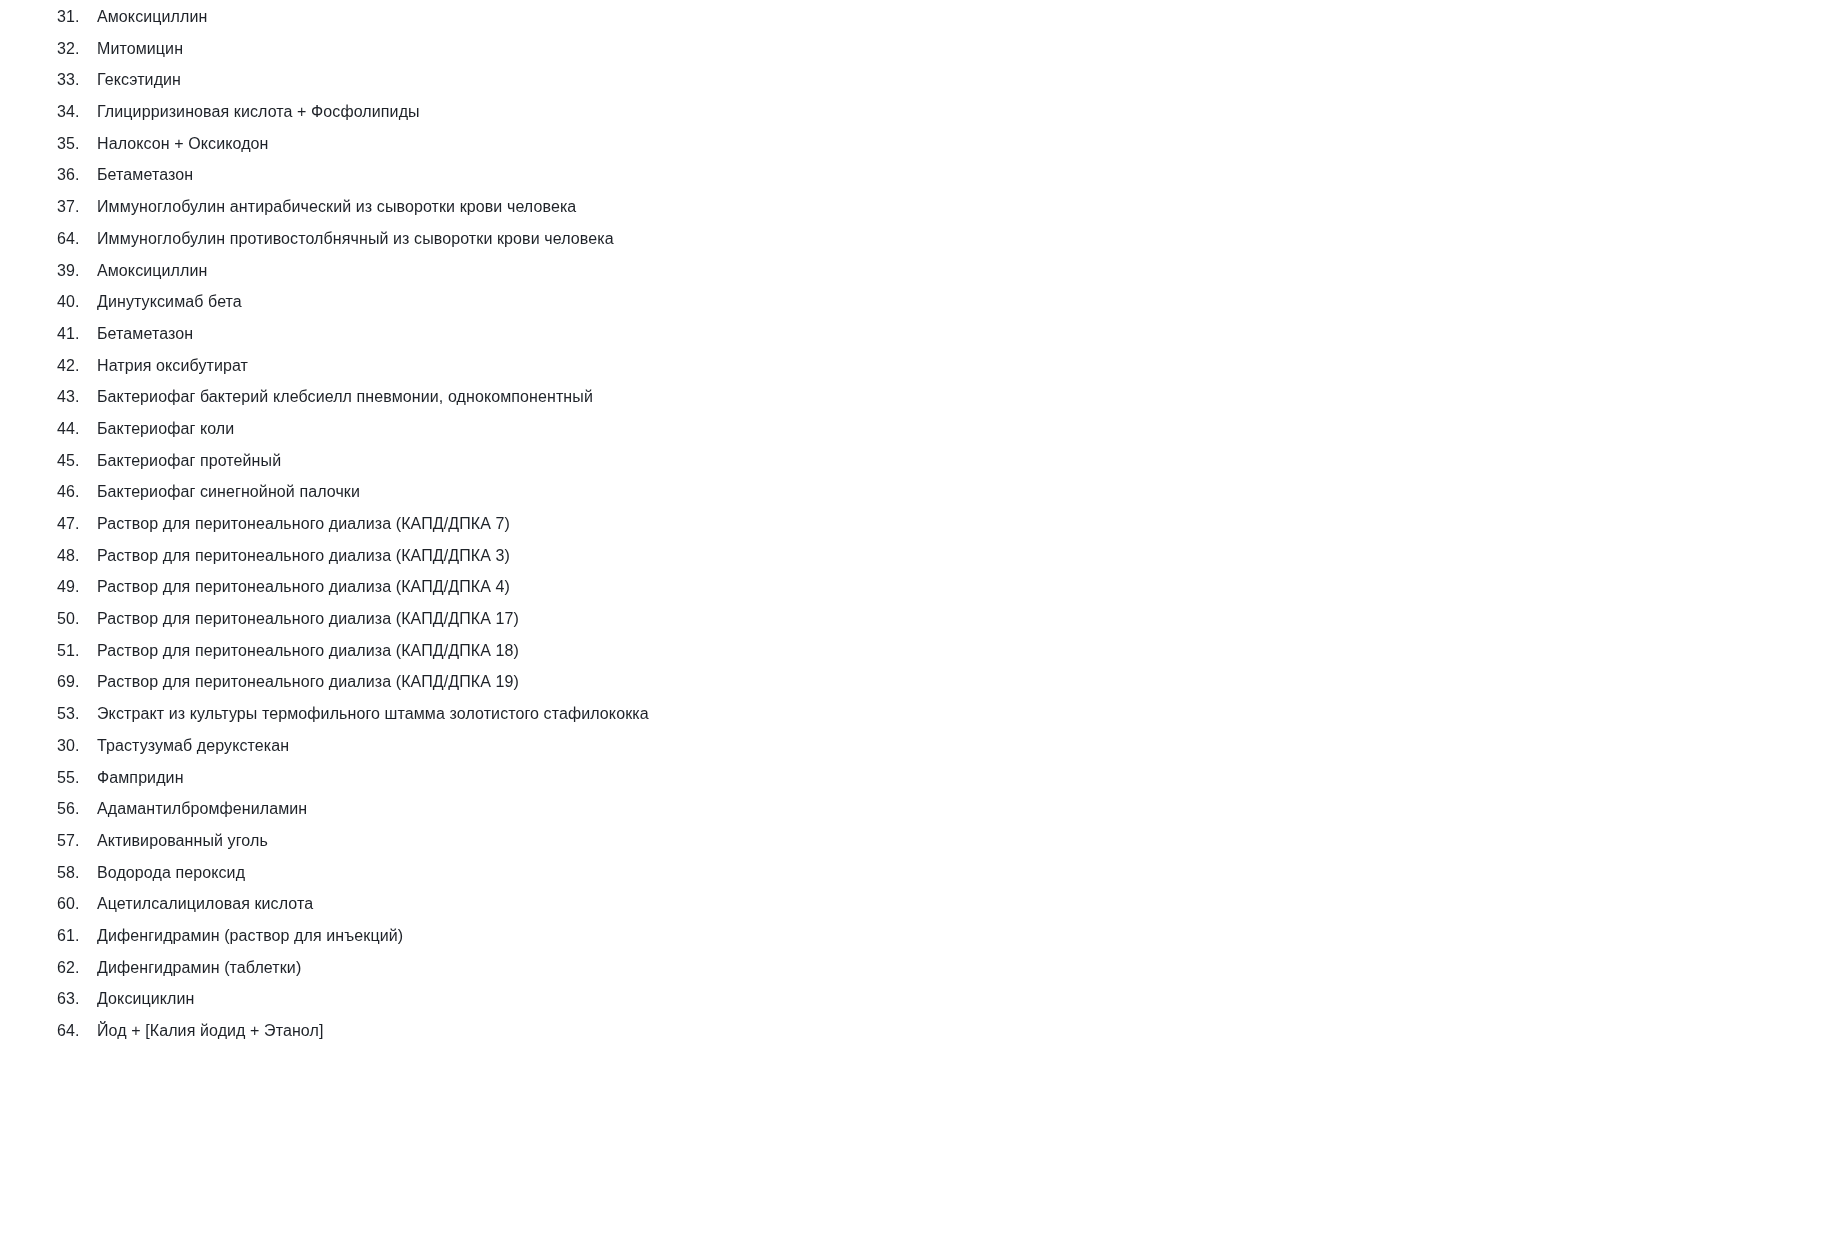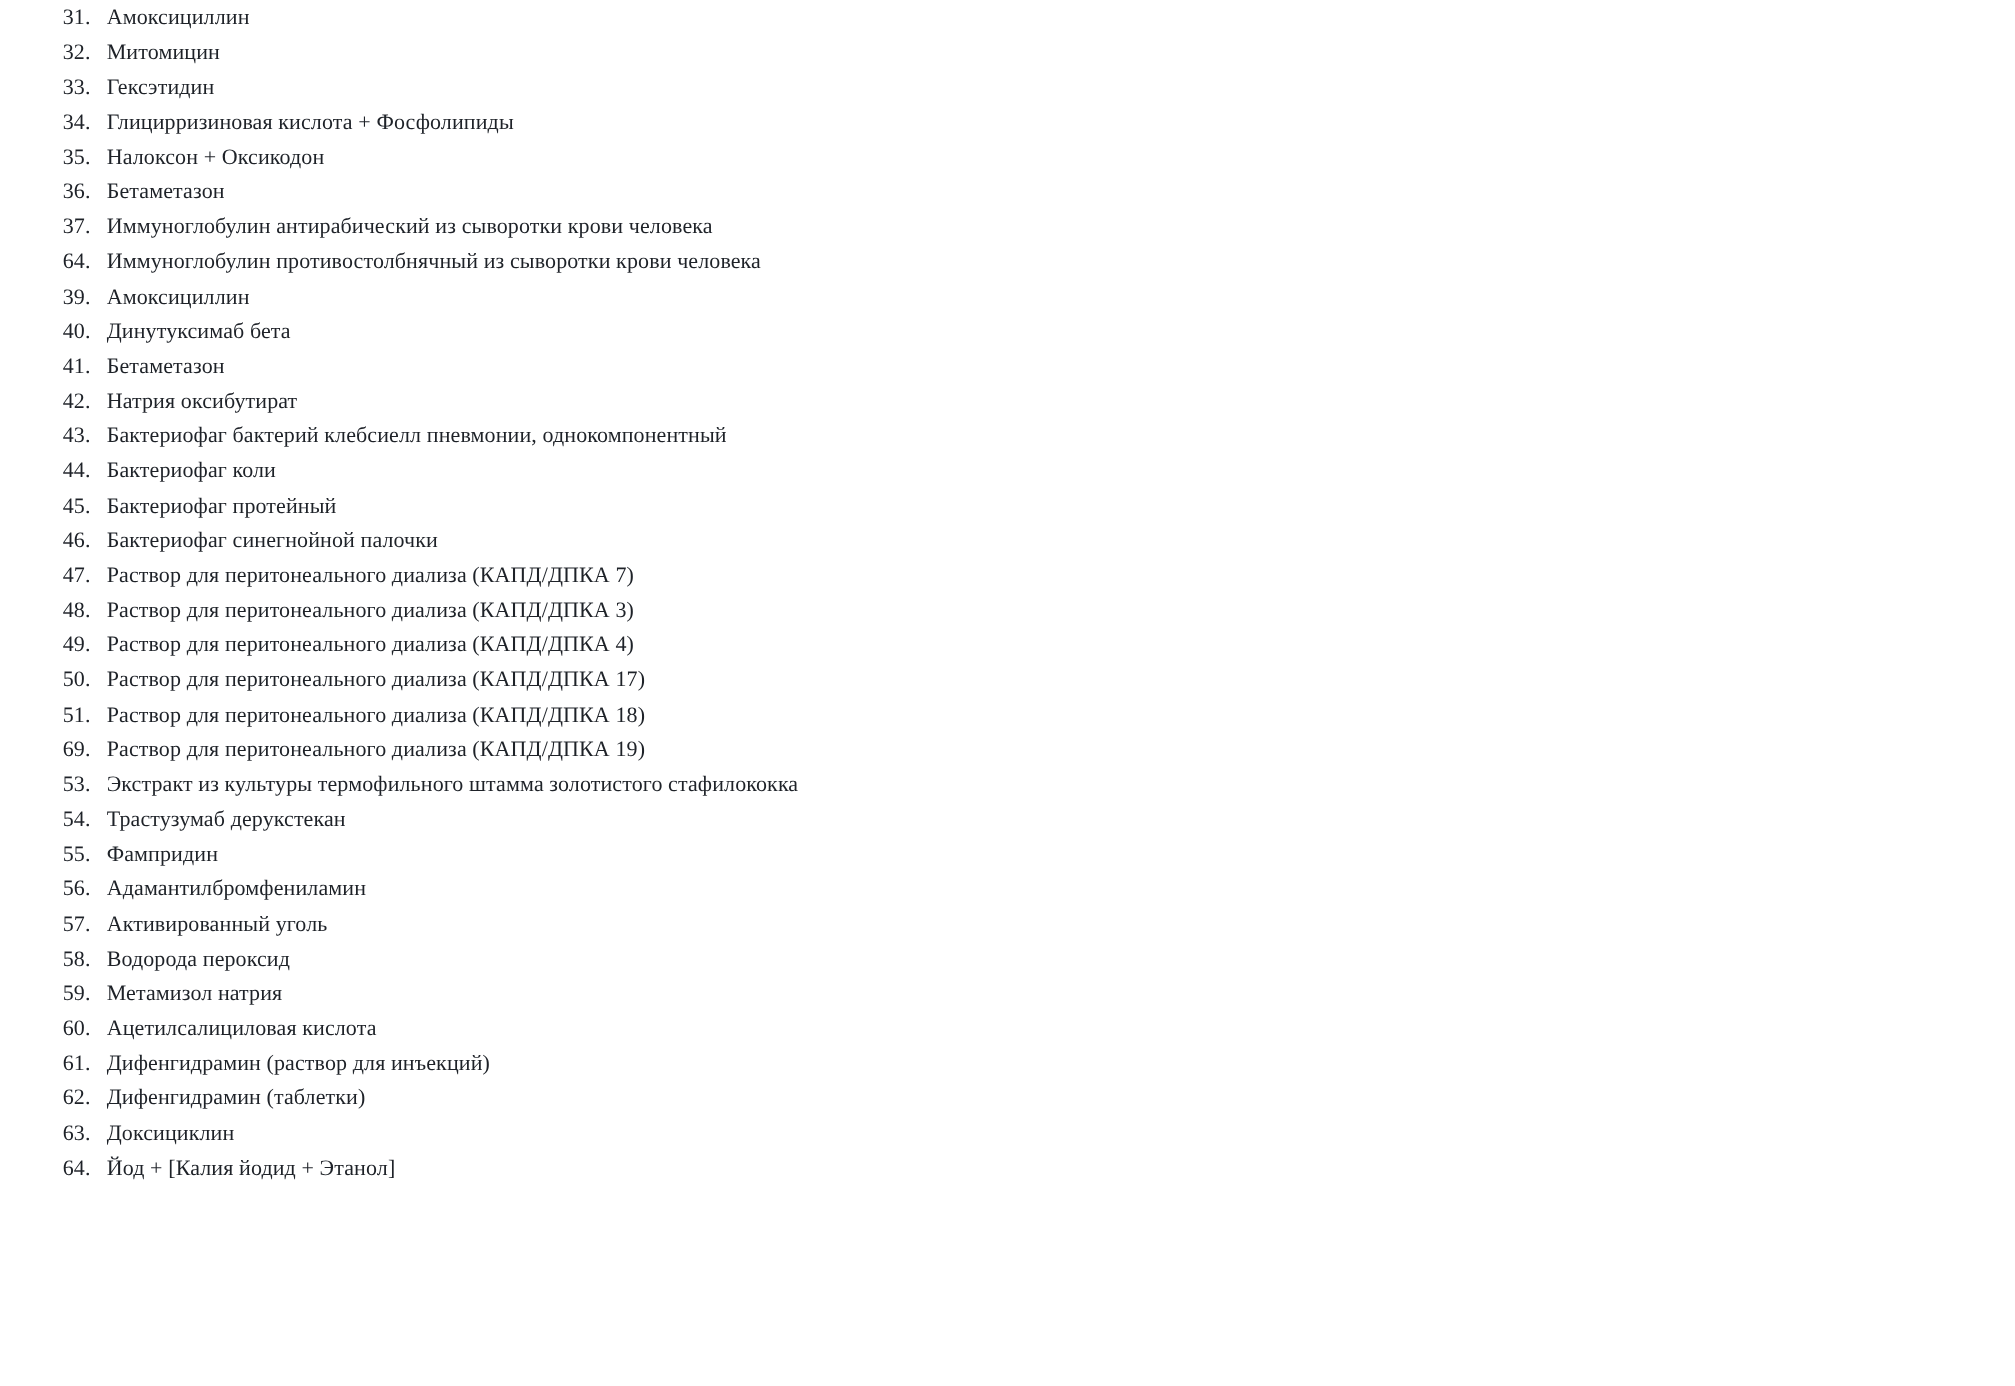--- a/index.html
+++ b/index.html
@@ -11,24 +11,23 @@
   }
   .doc {
     padding: 1px 0 0 57px;
     color: #1e2228;
   }
   .row {
     display: flex;
     align-items: flex-start;
     height: 31.7px;
     line-height: 31.7px;
-    font-size: 20px;
+    font-size: 16px;
     letter-spacing: 0.1px;
     white-space: nowrap;
-    font-family: Liberation Serif, serif;
   }
   .num {
     display: inline-block;
     width: 40px;
     flex: 0 0 40px;
   }
   .txt {
     display: inline-block;
   }
 </style>
@@ -122,42 +121,38 @@
     </div>
   <div class="row">
       <span class="num">69.</span>
       <span class="txt">Раствор для перитонеального диализа (КАПД/ДПКА 19)</span>
     </div>
   <div class="row">
       <span class="num">53.</span>
       <span class="txt">Экстракт из культуры термофильного штамма золотистого стафилококка</span>
     </div>
   <div class="row">
-      <span class="num">54.</span>
+      <span class="num">30.</span>
       <span class="txt">Трастузумаб дерукстекан</span>
     </div>
   <div class="row">
       <span class="num">55.</span>
       <span class="txt">Фампридин</span>
     </div>
   <div class="row">
       <span class="num">56.</span>
       <span class="txt">Адамантилбромфениламин</span>
     </div>
   <div class="row">
       <span class="num">57.</span>
       <span class="txt">Активированный уголь</span>
     </div>
   <div class="row">
       <span class="num">58.</span>
       <span class="txt">Водорода пероксид</span>
-    </div>
-  <div class="row">
-      <span class="num">59.</span>
-      <span class="txt">Метамизол натрия</span>
     </div>
   <div class="row">
       <span class="num">60.</span>
       <span class="txt">Ацетилсалициловая кислота</span>
     </div>
   <div class="row">
       <span class="num">61.</span>
       <span class="txt">Дифенгидрамин (раствор для инъекций)</span>
     </div>
   <div class="row">

